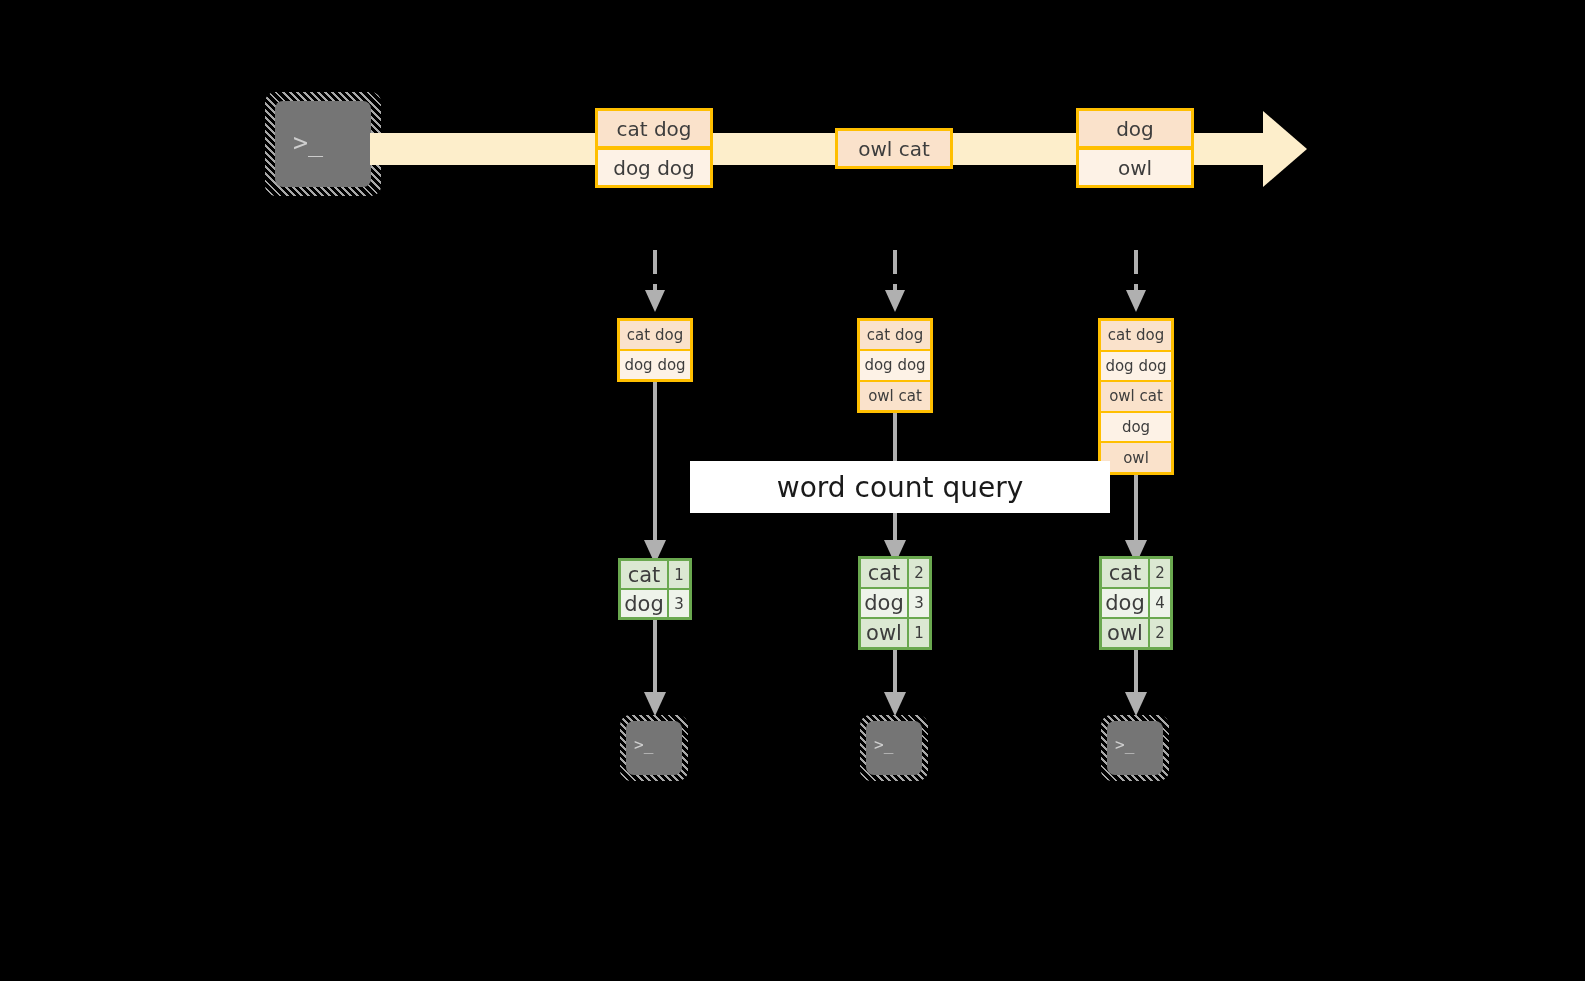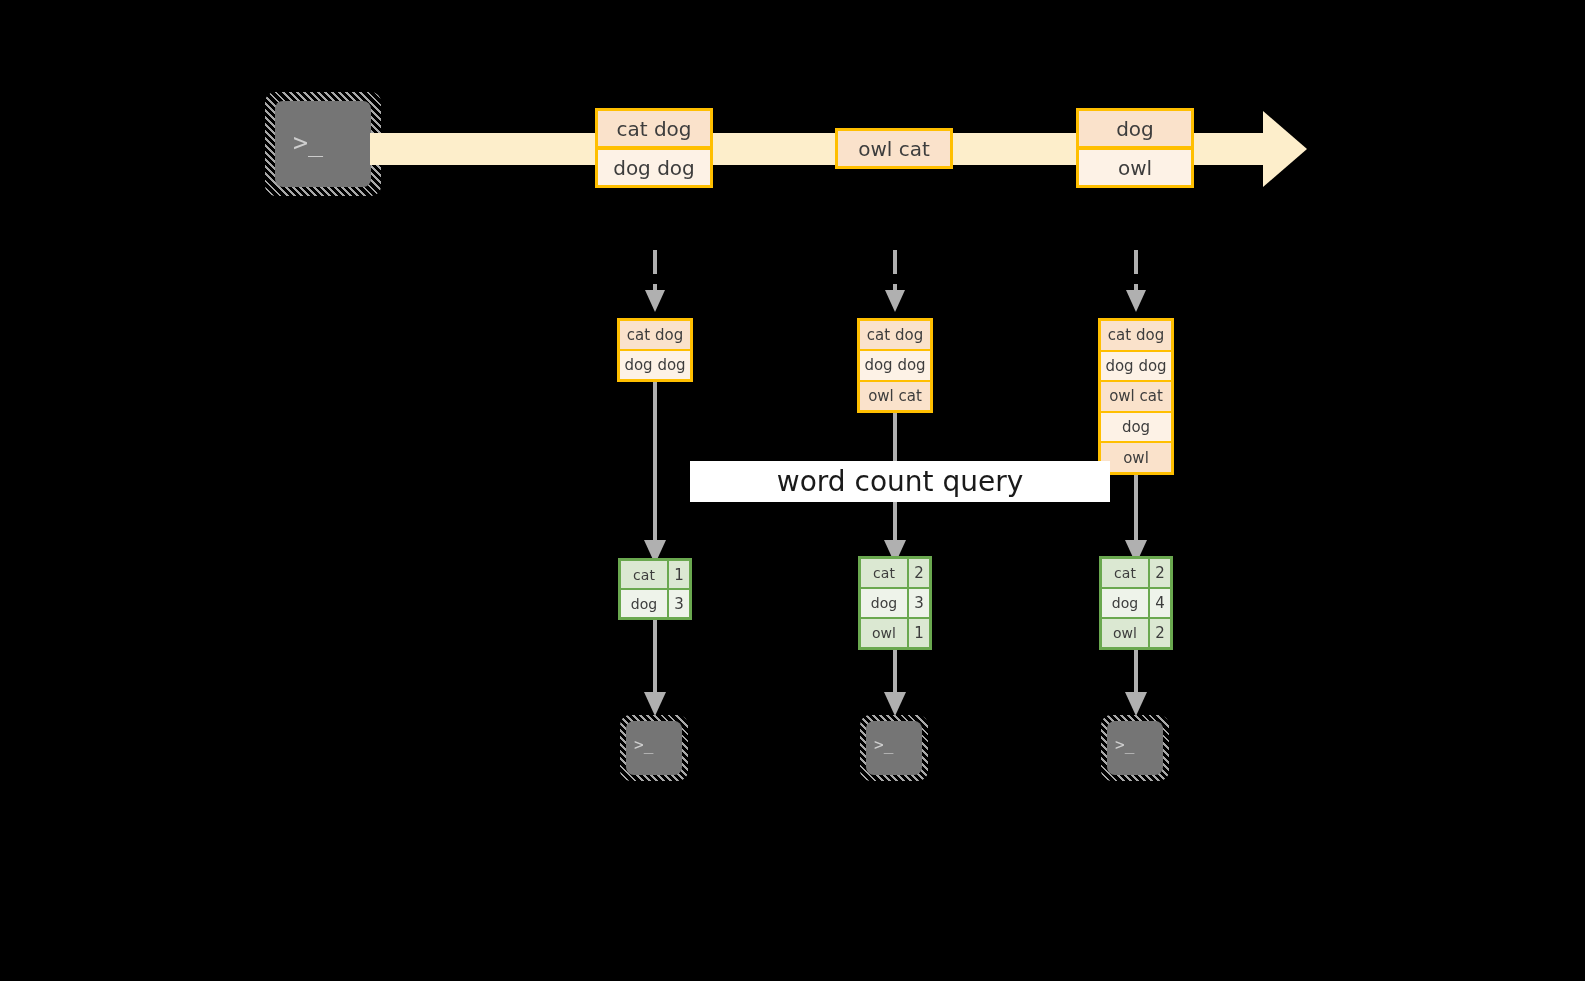--- a/index.html
+++ b/index.html
@@ -104,21 +104,21 @@
   }
   .wctable .row:last-child { border-bottom: none; }
   .wctable .row.dark  .k, .wctable .row.dark  .v { background: #dbe8d2; }
   .wctable .row.light .k, .wctable .row.light .v { background: #eef3ea; }
   .wctable .k {
     flex: 0 0 46px;
     display: flex;
     align-items: center;
     justify-content: center;
     color: #3d3d3d;
-    font-size: 14px;
+    font-size: 21px;
     border-right: 2px solid #6aa84f;
   }
   .wctable .v {
     flex: 1 1 auto;
     display: flex;
     align-items: center;
     justify-content: center;
     color: #3d3d3d;
     font-size: 15px;
   }
@@ -225,21 +225,21 @@
   </svg>
   <svg class="conn" style="left:875px; top:413px;" width="40" height="153" viewBox="0 0 40 153">
     <line x1="20" y1="0" x2="20" y2="135" stroke="#b0b0b0" stroke-width="4"></line>
     <polygon points="20,151 9,127 31,127" fill="#b0b0b0"></polygon>
   </svg>
   <svg class="conn" style="left:1116px; top:475px;" width="40" height="91" viewBox="0 0 40 91">
     <line x1="20" y1="0" x2="20" y2="73" stroke="#b0b0b0" stroke-width="4"></line>
     <polygon points="20,89 9,65 31,65" fill="#b0b0b0"></polygon>
   </svg>
 
-  <div id="query-banner" style="left:690px; top:461px; width:420px; height:41px;">
+  <div id="query-banner" style="left:690px; top:461px; width:420px; height:52px;">
     <span style="font-size:28px;">word count query</span>
   </div>
 
   <div class="wctable" style="left:618px; top:558px; width:74px; height:62px;">
     <div class="row dark">
       <div class="k">cat</div>
       <div class="v">1</div>
     </div>
     <div class="row light">
       <div class="k">dog</div>

